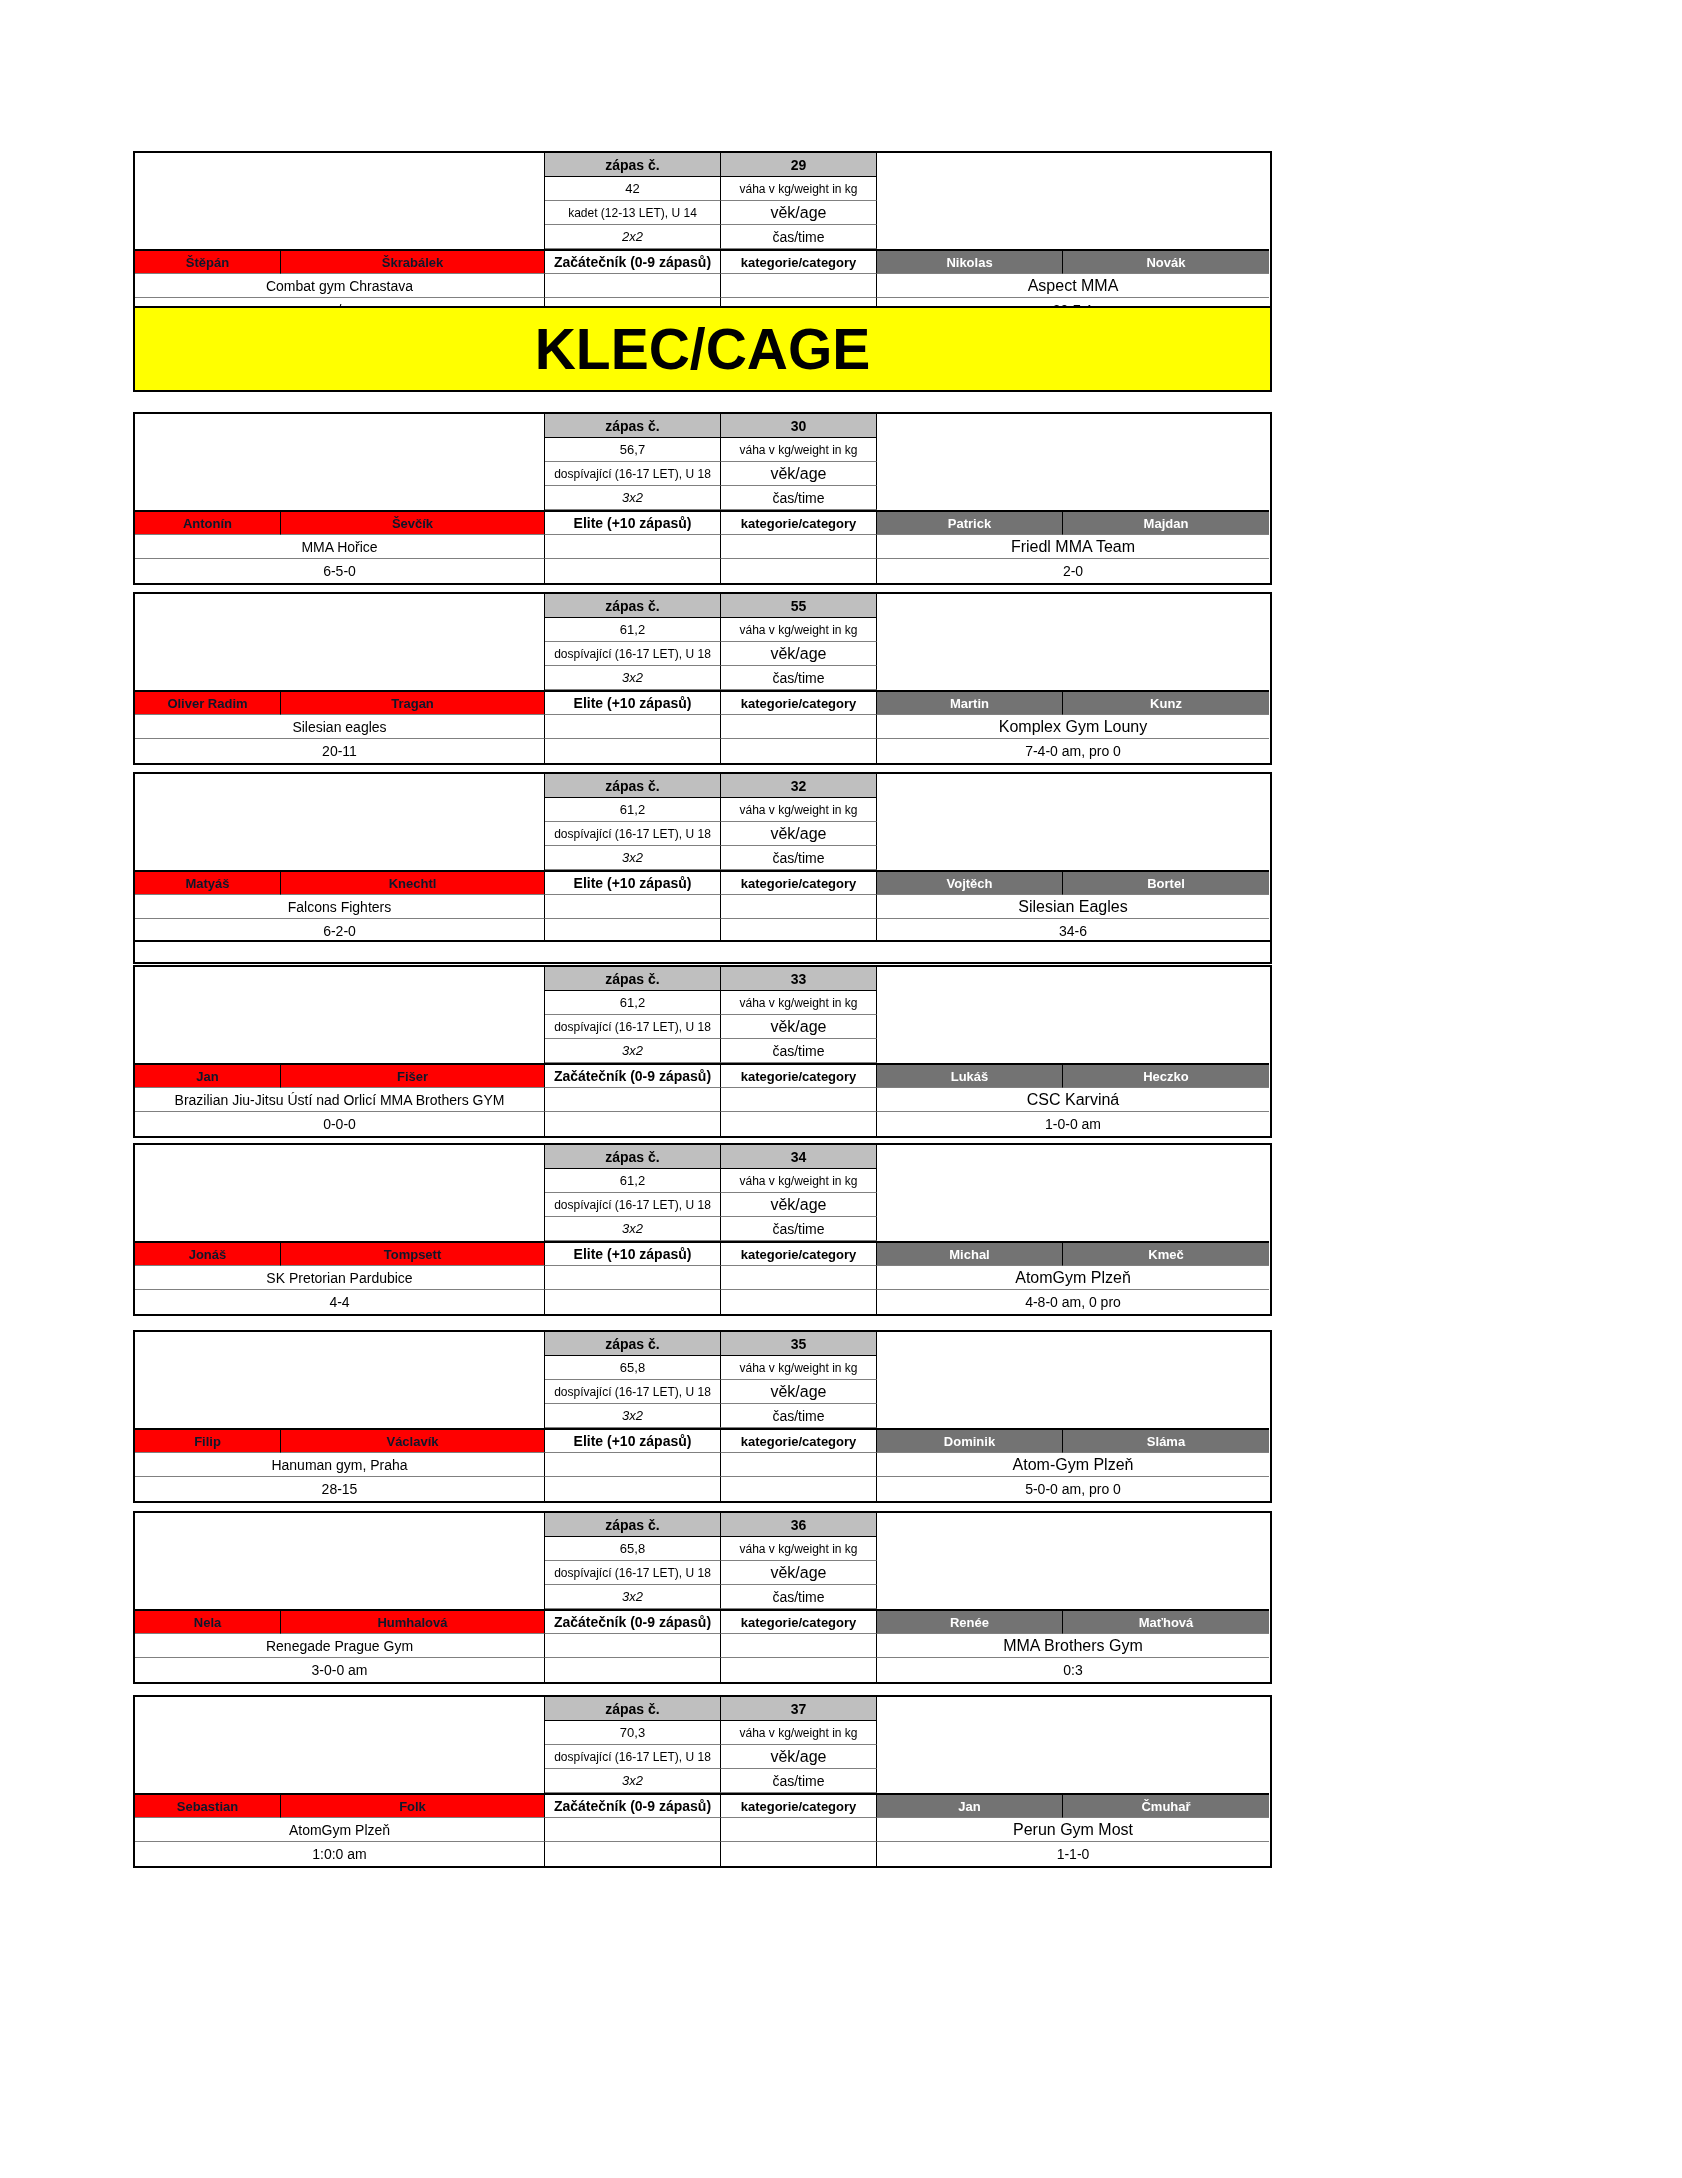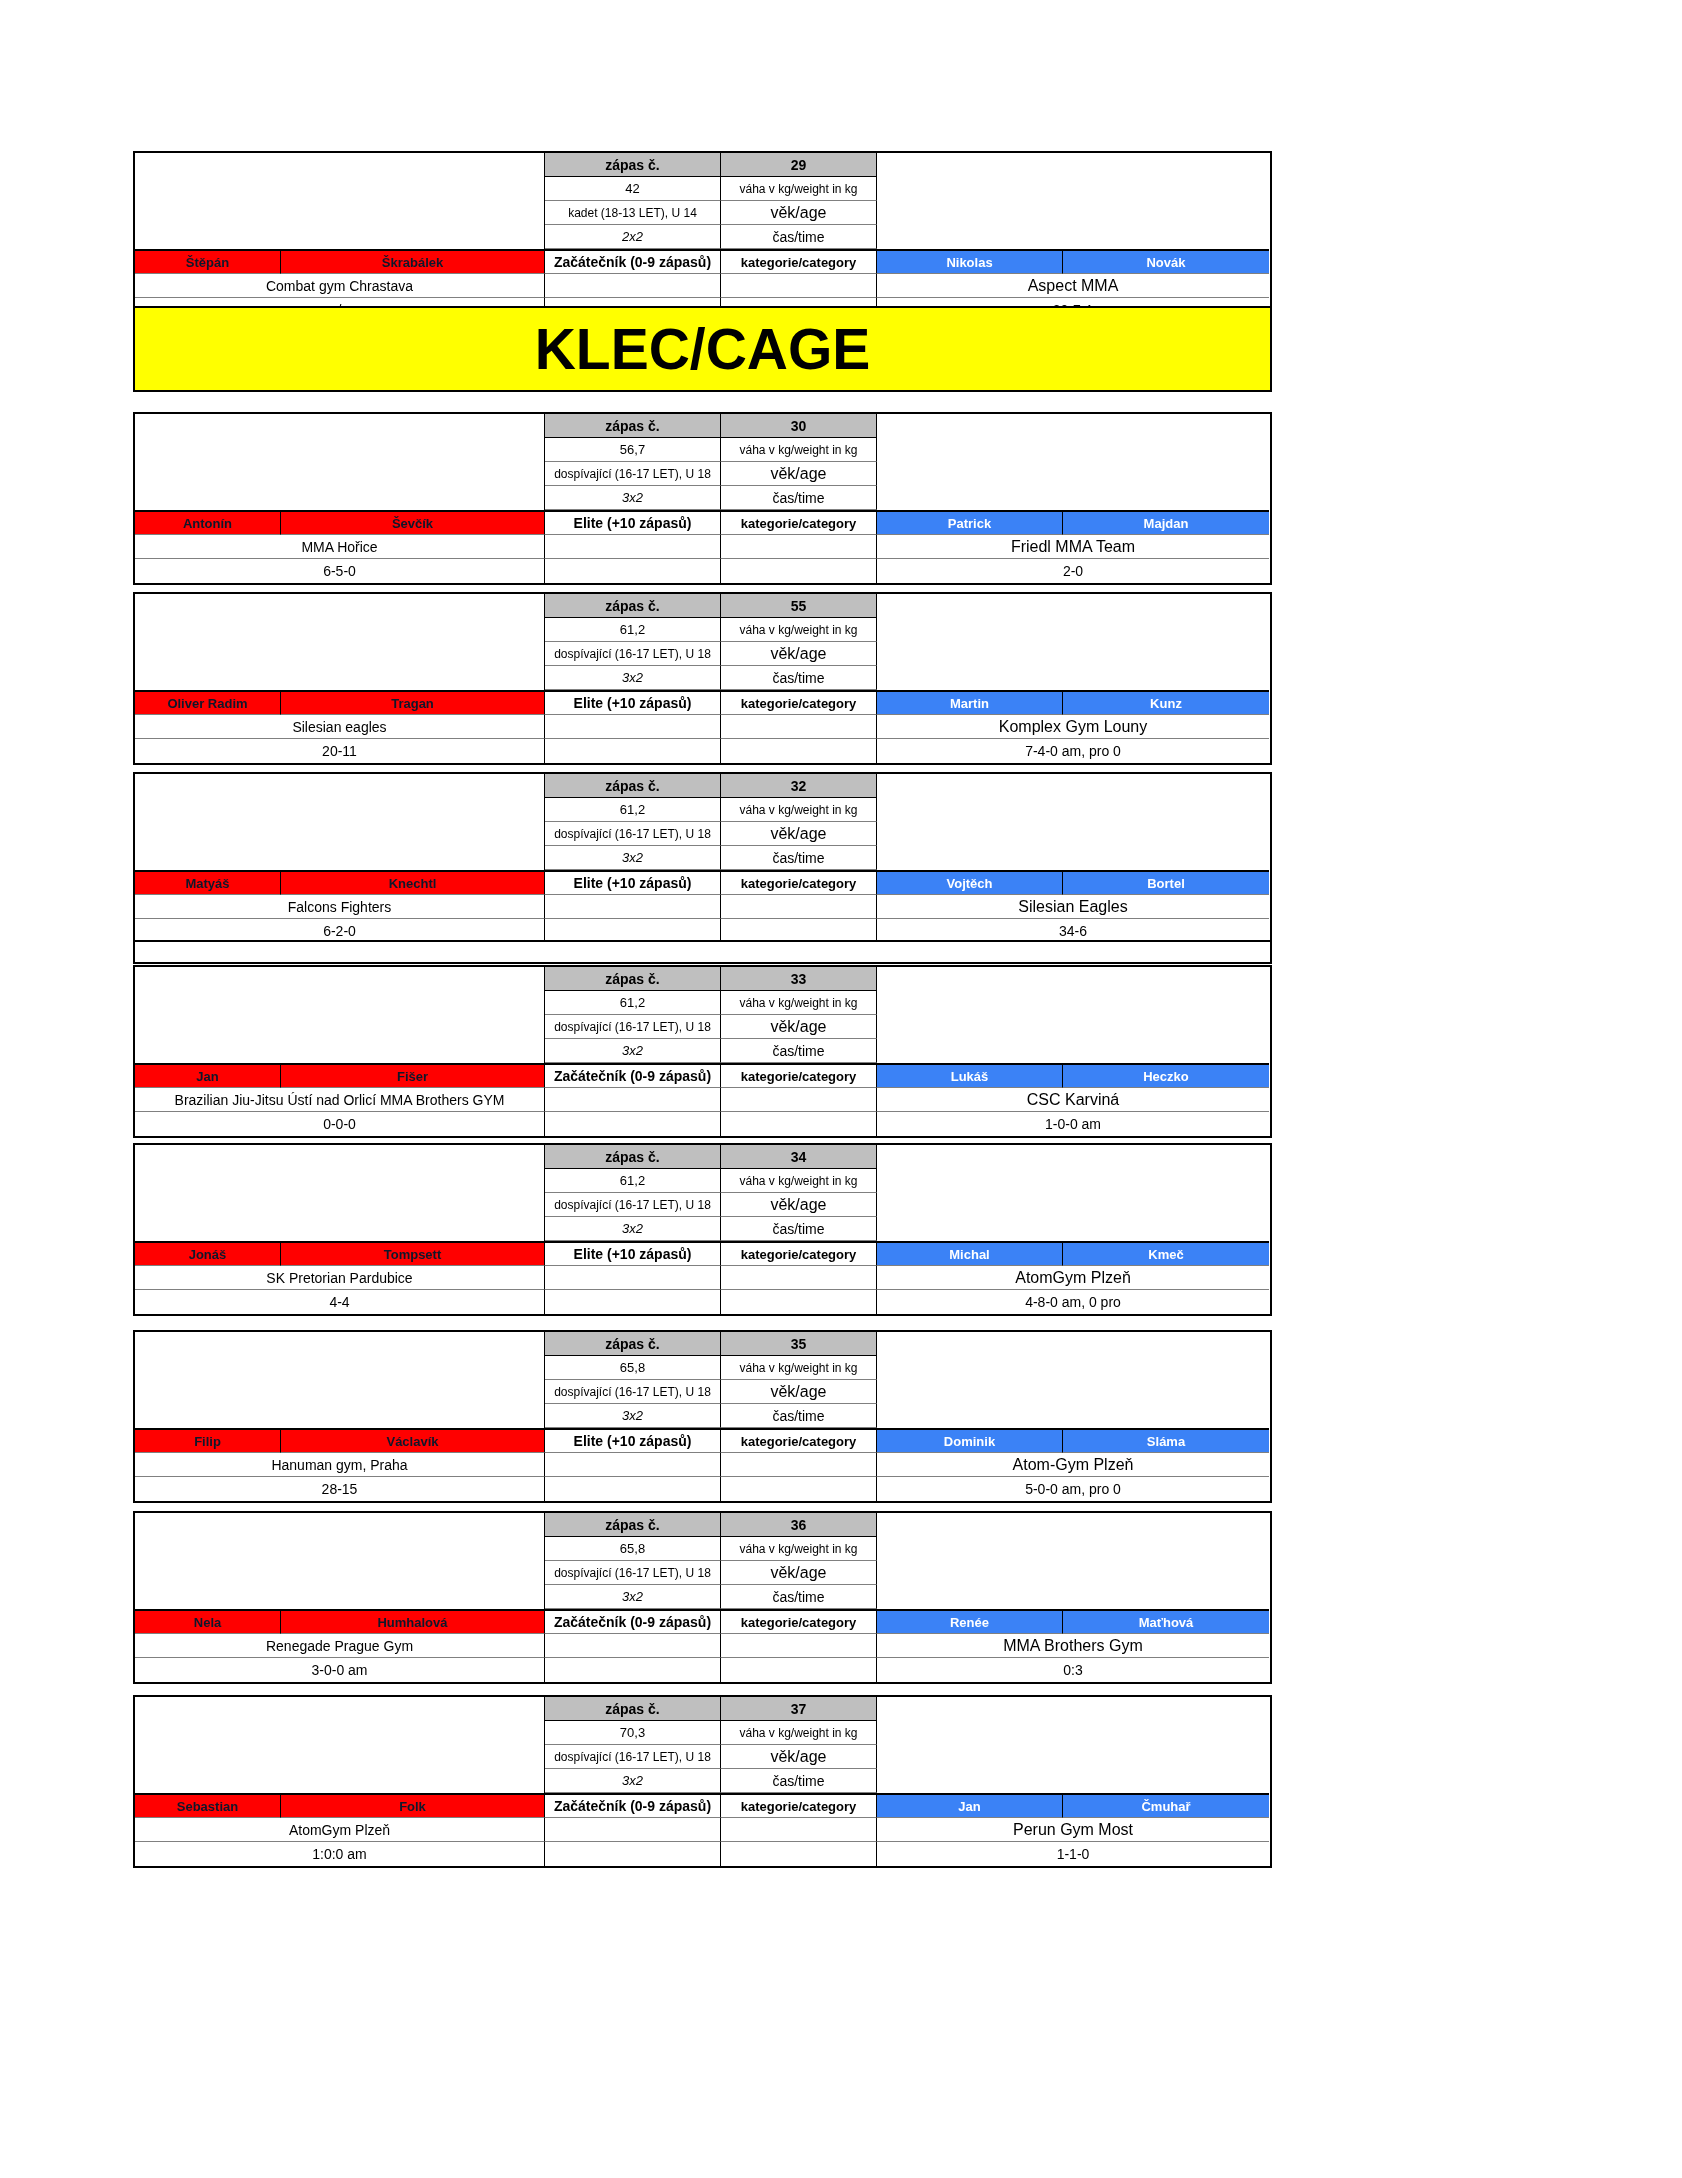--- a/index.html
+++ b/index.html
@@ -33,21 +33,21 @@
   .p-t{grid-area:4/3/5/4;font-style:italic;}
   .p-tl{grid-area:4/4/5/5;font-size:14px;}
   .frow{border-top:2px solid #000;font-weight:bold;}
   .p-rf{grid-area:5/1/6/2;}
   .p-rl{grid-area:5/2/6/3;}
   .p-cat{grid-area:5/3/6/4;font-size:14px;}
   .p-catl{grid-area:5/4/6/5;font-size:13px;}
   .p-bf{grid-area:5/5/6/6;}
   .p-bl{grid-area:5/6/6/7;border-right:none;}
   .red{background:#FF0000;color:#0f172a;font-weight:bold;font-size:13px;}
-  .blue{background:#3b82f6;color:#fff;font-weight:bold;font-size:13px;}
+  .blue{background:#737373;color:#fff;font-weight:bold;font-size:13px;}
   .p-rgym{grid-area:6/1/7/3;font-size:14px;}
   .p-e1{grid-area:6/3/7/4;}
   .p-e2{grid-area:6/4/7/5;}
   .p-bgym{grid-area:6/5/7/7;border-right:none;font-size:16px;}
   .p-rrec{grid-area:7/1/8/3;border-bottom:none;font-size:14px;}
   .p-e3{grid-area:7/3/8/4;border-bottom:none;}
   .p-e4{grid-area:7/4/8/5;border-bottom:none;}
   .p-brec{grid-area:7/5/8/7;border-right:none;border-bottom:none;font-size:14px;}
   .banner{
     position:absolute;left:133px;top:306px;width:1135px;height:82px;
@@ -65,21 +65,21 @@
 
 <div class="sheet">
 
   <div id="blocks-host">
     <div class="match" style="top: 151px;">
       <div class="c leftEmpty"></div>
       <div class="c hdr p-zapas">zápas č.</div>
       <div class="c hdr p-num">29</div>
       <div class="c p-w">42</div>
       <div class="c p-wl">váha v kg/weight in kg</div>
-      <div class="c p-a">kadet (18-13 LET), U 14</div>
+      <div class="c p-a">kadet (12-13 LET), U 14</div>
       <div class="c p-al">věk/age</div>
       <div class="c p-t">2x2</div>
       <div class="c p-tl">čas/time</div>
       <div class="c rightEmpty"></div>
       <div class="c frow red p-rf">Štěpán</div>
       <div class="c frow red p-rl">Škrabálek</div>
       <div class="c frow p-cat">Začátečník (0-9 zápasů)</div>
       <div class="c frow p-catl">kategorie/category</div>
       <div class="c frow blue p-bf">Nikolas</div>
       <div class="c frow blue p-bl">Novák</div>

